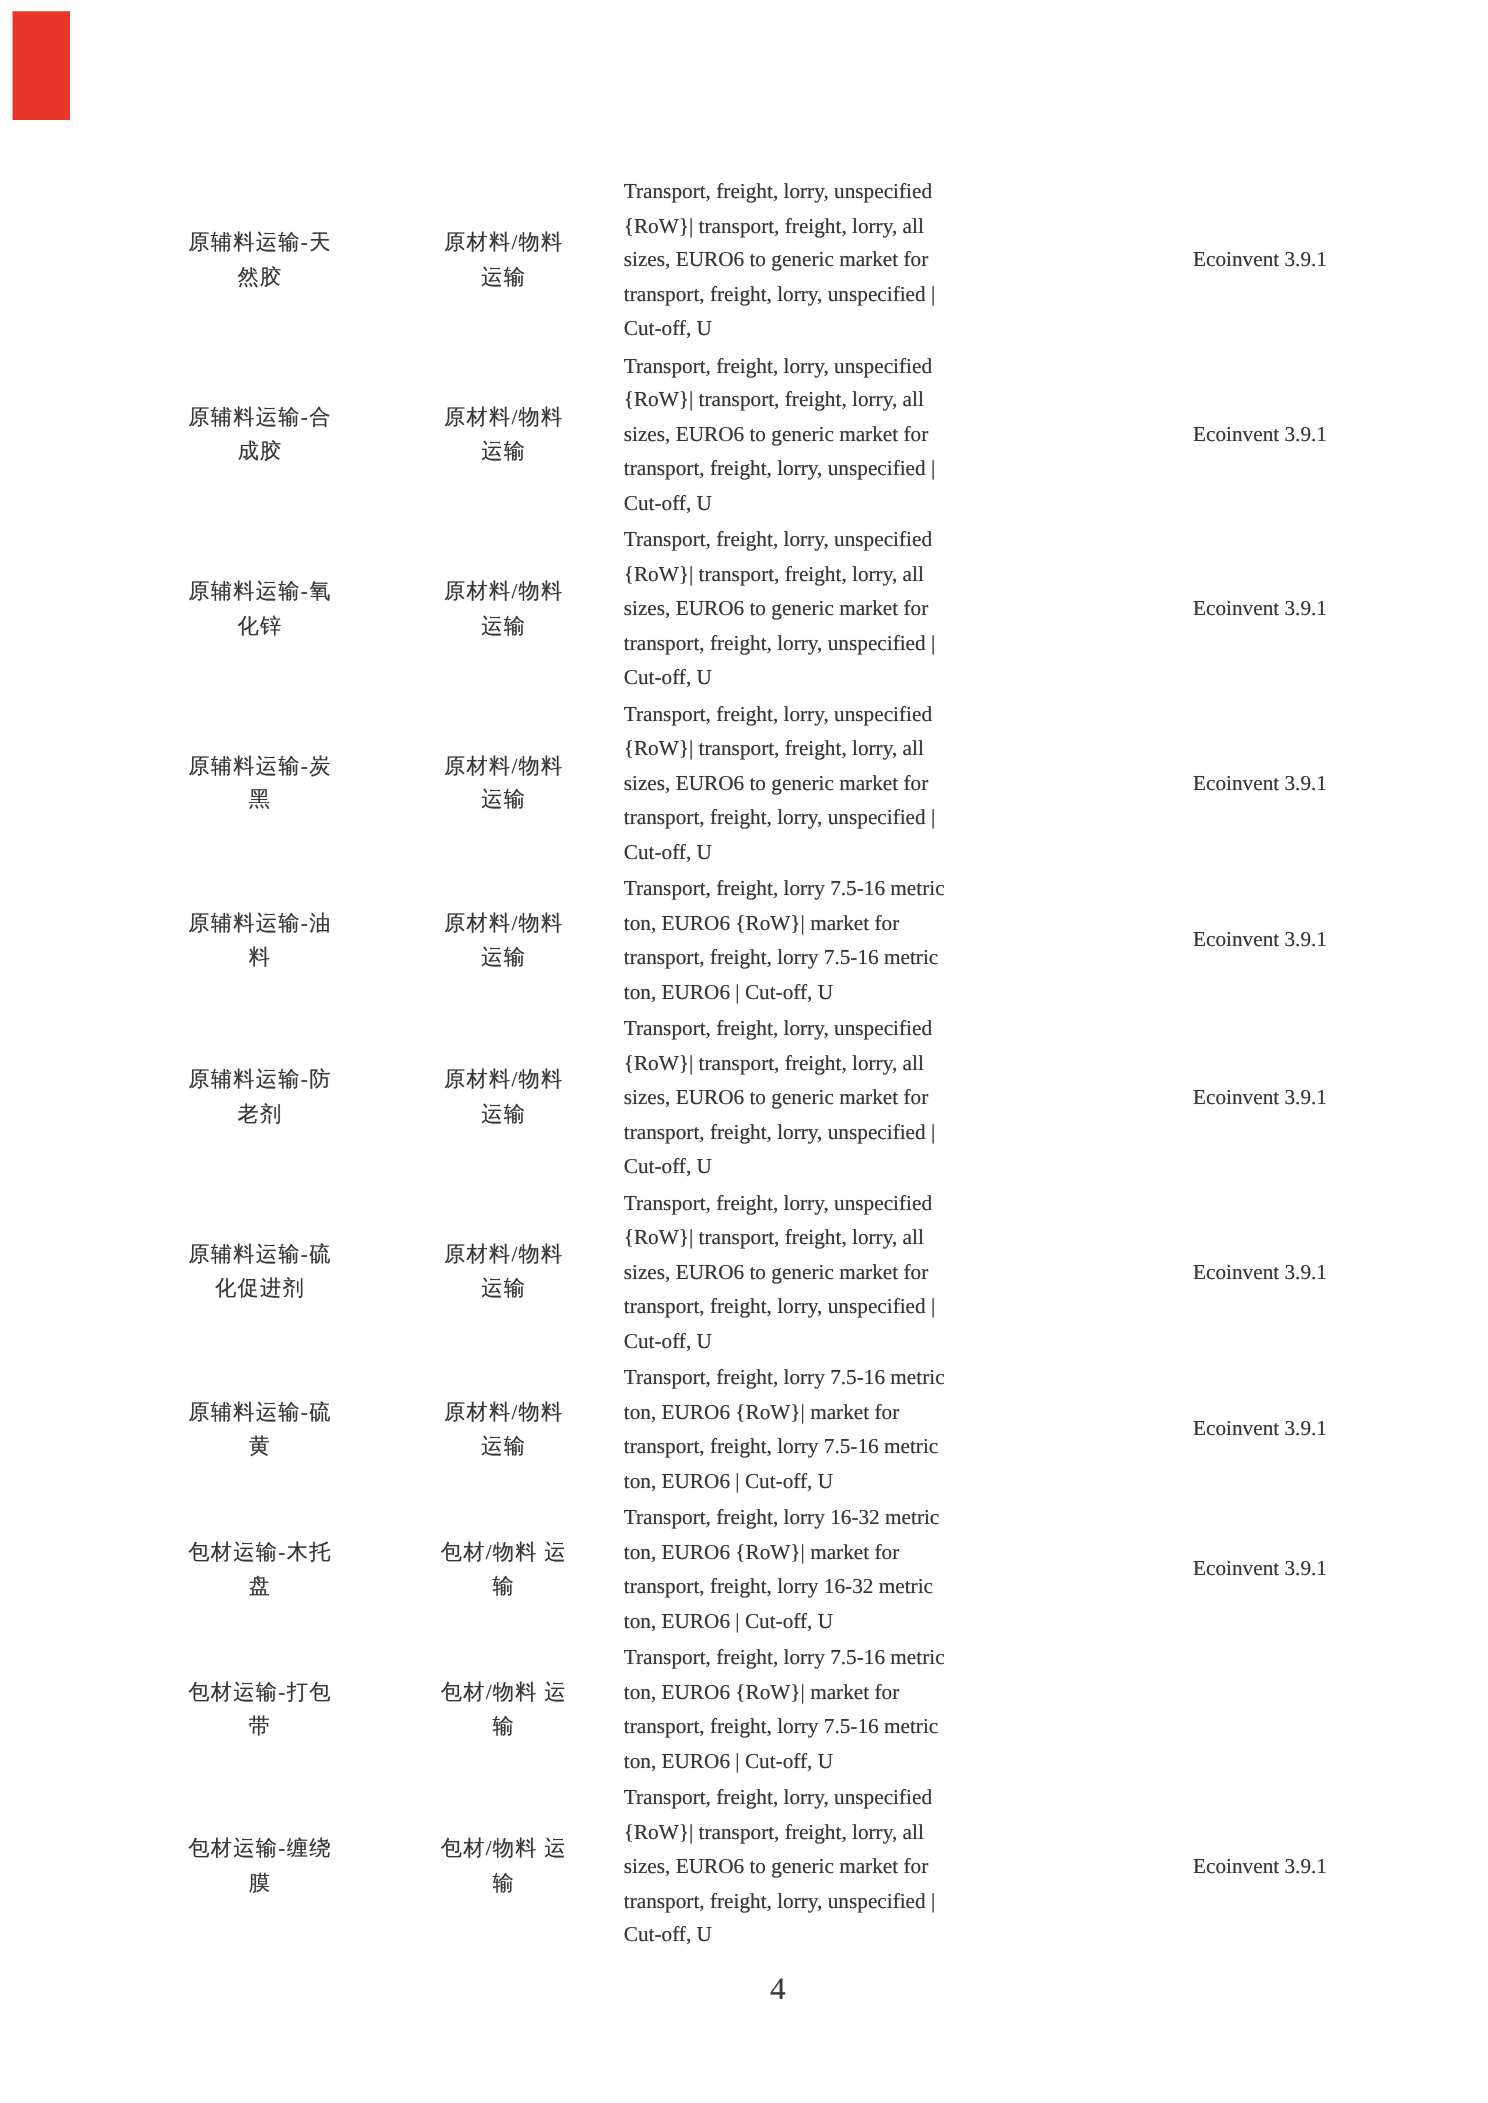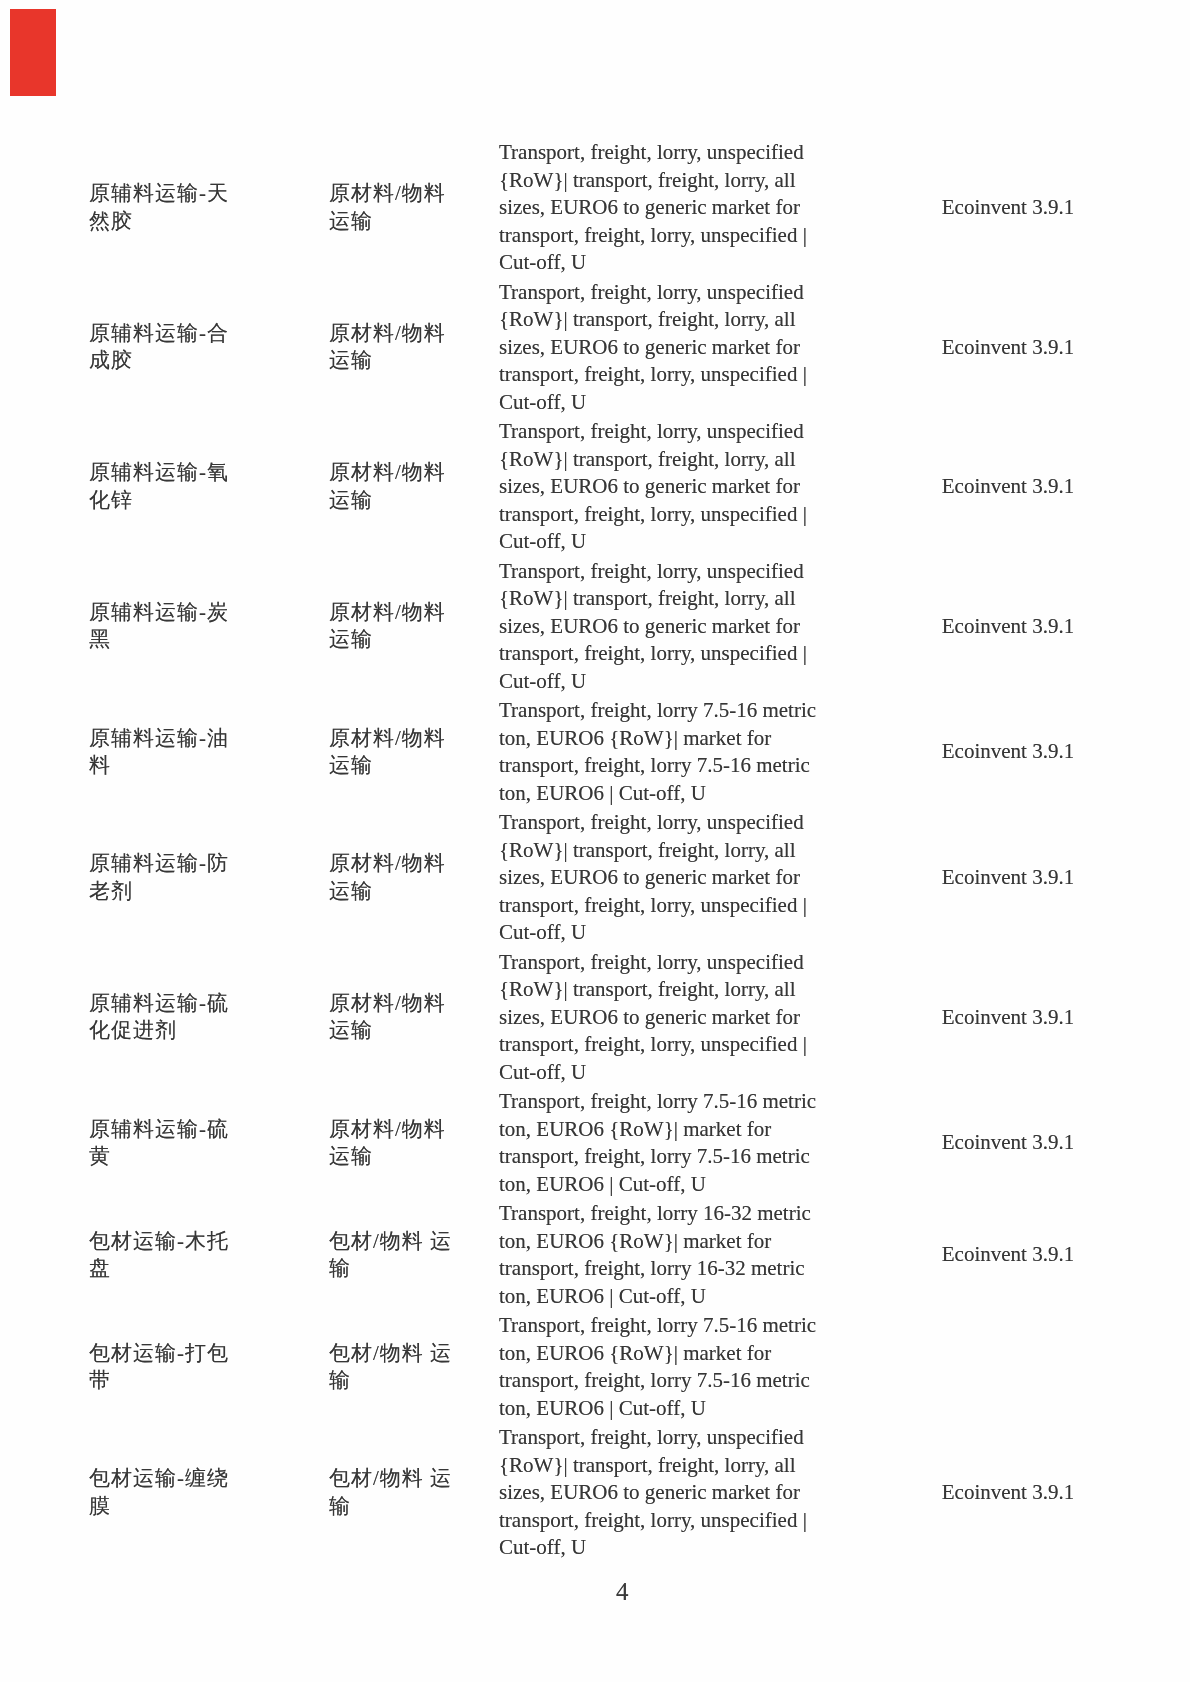--- a/index.html
+++ b/index.html
@@ -26,32 +26,32 @@
   }
   table.lca-table {
     position: absolute;
     left: 88px;
     top: 138px;
     width: 1012px;
     border-collapse: collapse;
     table-layout: fixed;
   }
   table.lca-table td {
-    font-size: 21px;
+    font-size: 17px;
     line-height: 27.5px;
     vertical-align: middle;
     white-space: pre;
     text-shadow: 0 0 0.6px rgba(54,54,54,0.55);
   }
   col.c-flow      { width: 240px; }
   col.c-category  { width: 150px; }
   col.c-dataset   { width: 412px; }
   col.c-source    { width: 210px; }
   td.flow-cell, td.category-cell {
-    text-align: left;
+    text-align: center;
     letter-spacing: 1px;
     font-size: 22px;
   }
   td.dataset-cell {
     text-align: left;
     padding-left: 21px;
   }
   td.source-cell {
     text-align: center;
     padding-left: 27px;

